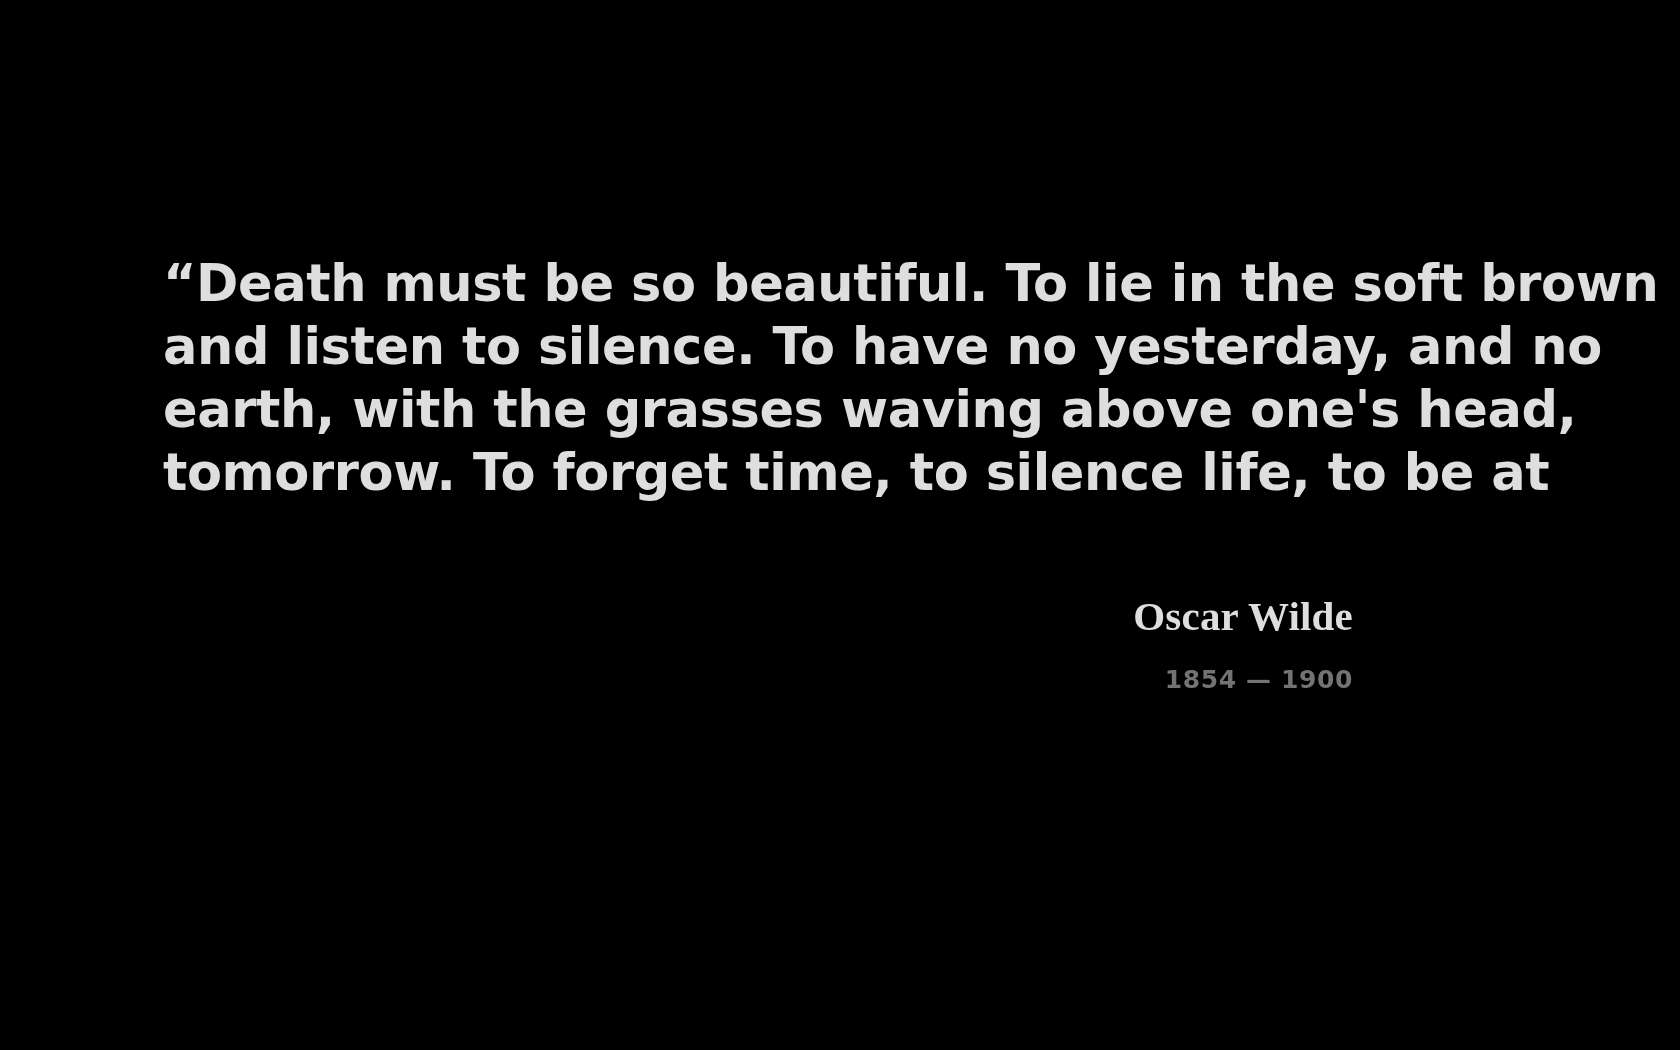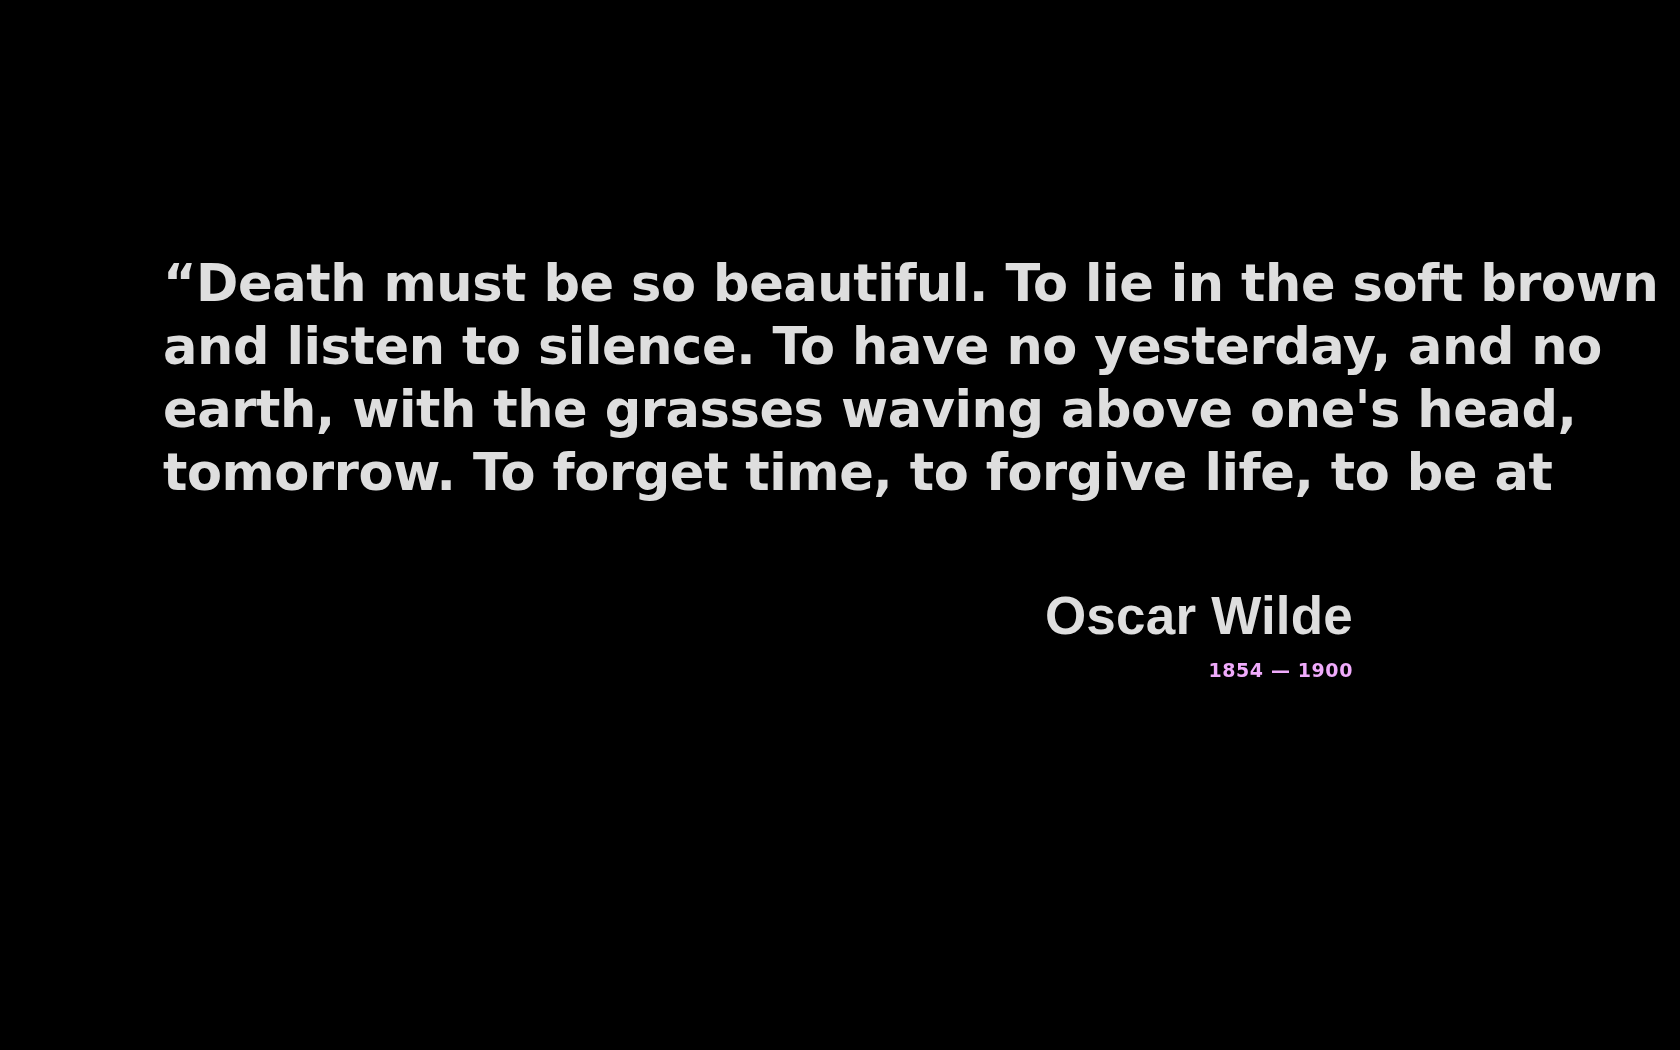--- a/index.html
+++ b/index.html
@@ -44,50 +44,50 @@
 
   #attribution-block {
     position: absolute;
     left: 163px;
     top: 588px;
     width: 1190px;
     text-align: right;
   }
 
   #author-name {
-    font-family: Liberation Sans, sans-serif;
+    font-family: Liberation Serif, serif;
     font-weight: bold;
-    font-size: 53px;
+    font-size: 41px;
     line-height: 56px;
     letter-spacing: 0.2px;
     color: #dedede;
     display: block;
   }
 
   #author-dates {
     font-family: "DejaVu Sans", sans-serif;
     font-weight: bold;
-    font-size: 19px;
+    font-size: 25px;
     line-height: 40px;
     letter-spacing: 0.6px;
-    color: #f0abfc;
+    color: #737373;
     display: block;
-    margin-top: 6px;
+    margin-top: 16px;
   }
 </style>
 </head>
 <body>
 
 <div id="quote-card">
 
   <div id="quote-block">
     <div class="quote-line">“Death must be so beautiful. To lie in the soft brown</div>
     <div class="quote-line">and listen to silence. To have no yesterday, and no</div>
     <div class="quote-line">earth, with the grasses waving above one's head,</div>
-    <div class="quote-line">tomorrow. To forget time, to forgive life, to be at</div>
+    <div class="quote-line">tomorrow. To forget time, to silence life, to be at</div>
   </div>
 
   <div id="attribution-block">
     <span id="author-name">Oscar Wilde</span>
     <span id="author-dates">1854 — 1900</span>
   </div>
 
 </div>
 
 </body></html>

